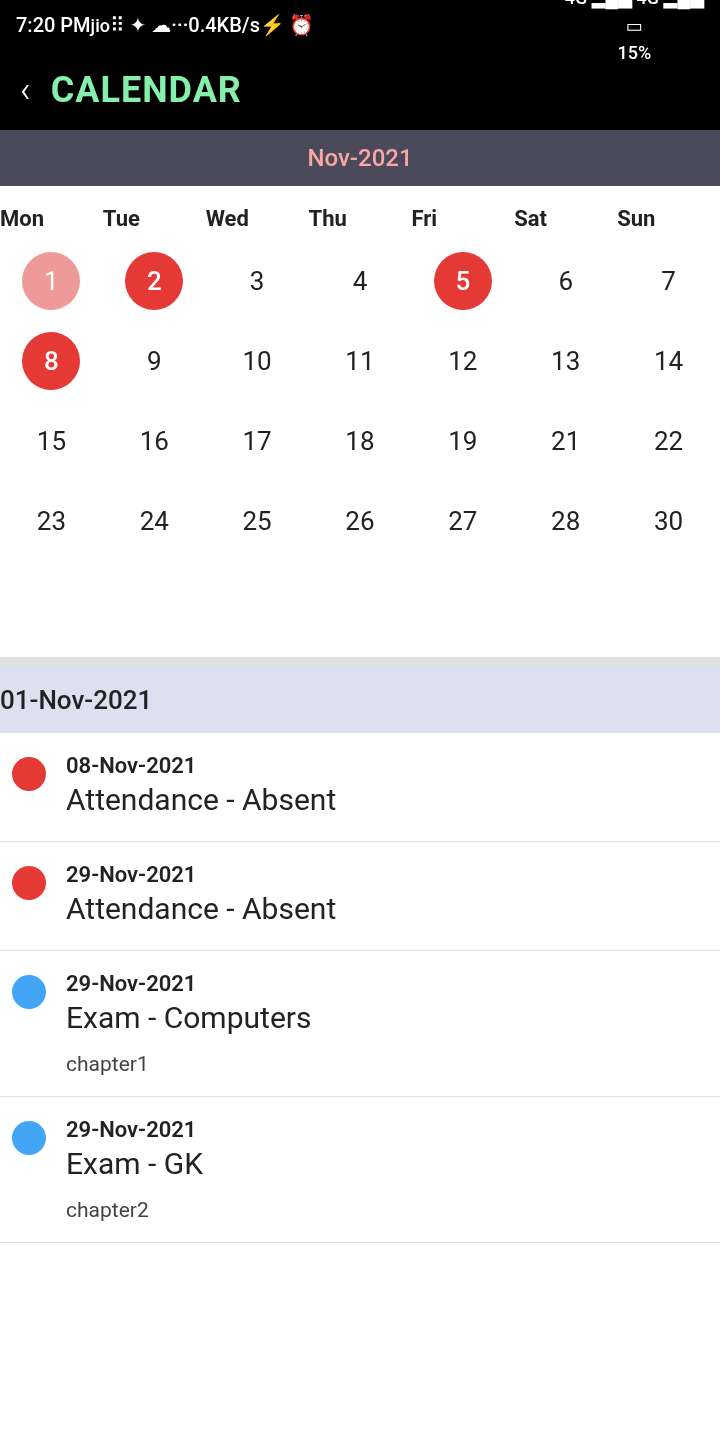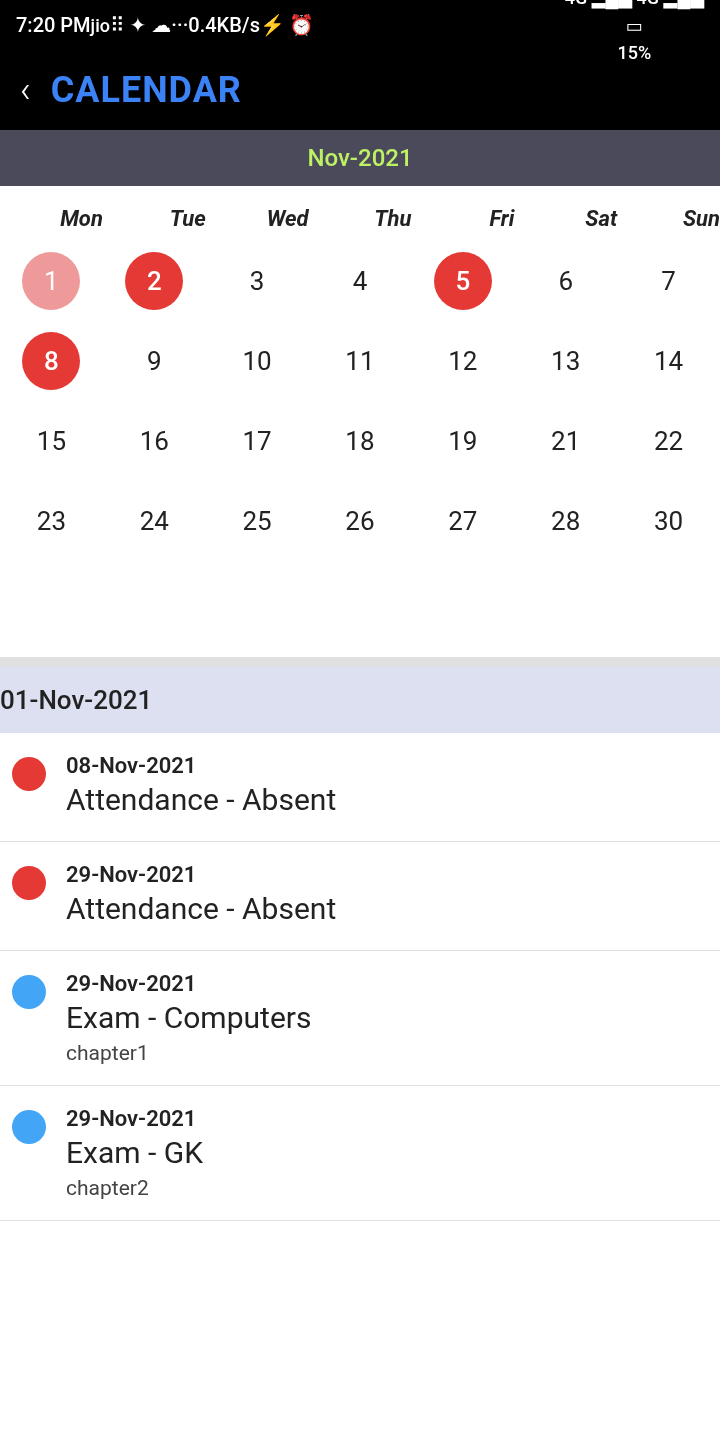--- a/index.html
+++ b/index.html
@@ -41,49 +41,48 @@
       color: #fff;
       font-size: 36px;
       cursor: pointer;
       font-weight: 300;
       line-height: 1;
     }
     .header-title {
       font-size: 36px;
       font-weight: 700;
       letter-spacing: 1px;
-      color: #3b82f6;
+      color: #86efac;
     }
 
     
     .month-bar {
       background: #4a4a5a;
-      color: #bef264;
+      color: #fca5a5;
       text-align: center;
       padding: 14px 0;
       font-size: 24px;
       font-weight: 500;
     }
 
     
     .calendar-section {
       background: #fff;
       padding: 10px 0 20px 0;
     }
     .day-headers {
       display: grid;
       grid-template-columns: repeat(7, 1fr);
       padding: 10px 0 14px 0;
     }
     .day-header {
-      text-align: right;
+      text-align: left;
       font-size: 22px;
       font-weight: 700;
       color: #222;
-      font-style: italic;
     }
     .calendar-grid {
       display: grid;
       grid-template-columns: repeat(7, 1fr);
       row-gap: 8px;
     }
     .cal-cell {
       display: flex;
       align-items: center;
       justify-content: center;
@@ -151,21 +150,21 @@
       margin-bottom: 4px;
     }
     .event-desc {
       font-size: 30px;
       color: #222;
       margin-bottom: 4px;
     }
     .event-sub {
       font-size: 21px;
       color: #444;
-      margin-top: 6px;
+      margin-top: 17px;
     }
   </style>
 </head>
 <body>
 
 <div class="status-bar">
   <div class="status-left">
     <span>7:20 PM</span>
     <span style="font-size:18px;">jio</span>
     <span>⠿ ✦ ☁</span>

